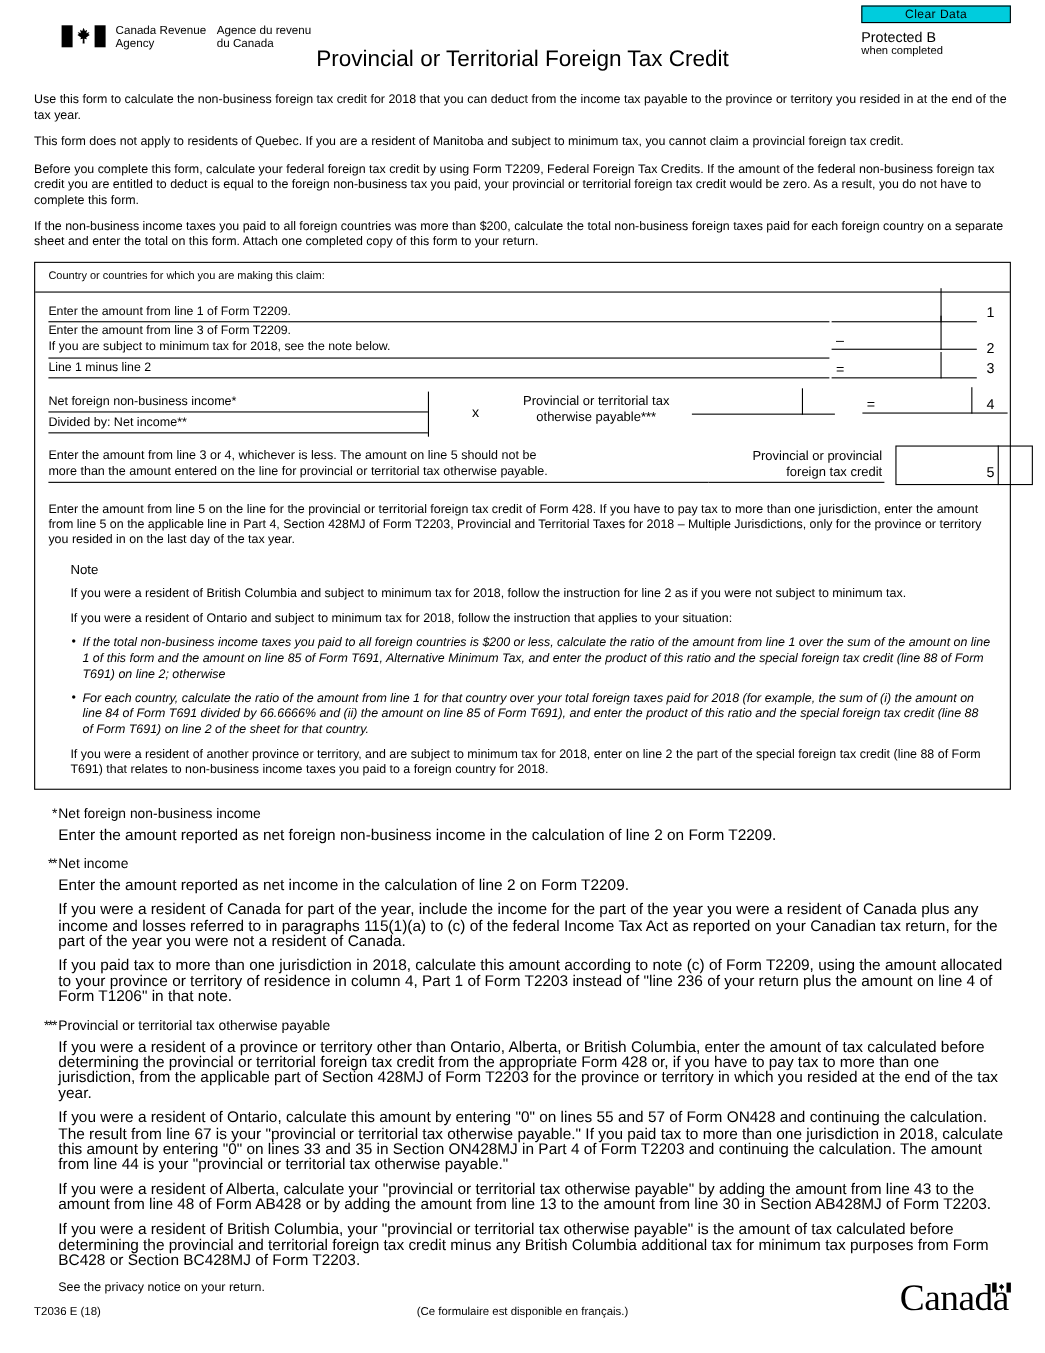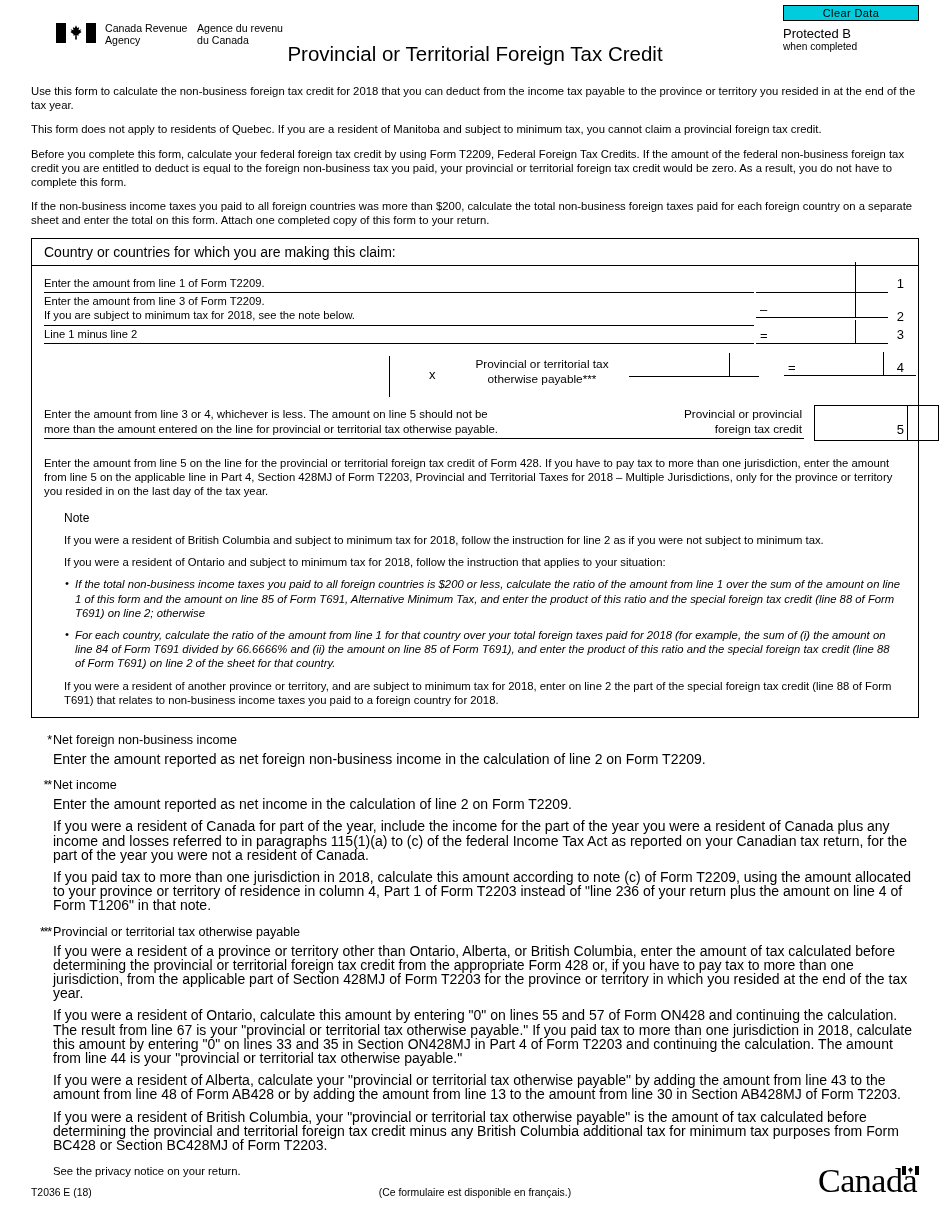--- a/index.html
+++ b/index.html
@@ -68,21 +68,21 @@
 
   
   .form-box {
     border: 1.4px solid #000;
     margin-top: 6px;
     position: relative;
   }
   .country-row {
     border-bottom: 1.4px solid #000;
     padding: 5px 8px 5px 12px;
-    font-size: 14px;
+    font-size: 10px;
     line-height: 16px;
   }
   .calc-area { padding: 8px 10px 2px 12px; position: relative; }
 
   .calc-row { position: relative; display: flex; align-items: center; }
 
   
   .amt {
     position: relative; height: 17px; border-bottom: 1.1px solid #000;
     flex: 0 0 auto;
@@ -286,20 +286,28 @@
       <div class="calc-row r3">
         <div class="underline-text">Line 1 minus line 2</div>
         <div class="amt">
           <span class="op">=</span>
           <span class="sep"></span>
         </div>
         <span class="lineno" style="right:4px; bottom:2px;">3</span>
       </div>
 
       <div class="r4">
+        <div class="ratio-block">
+          <div class="ratio-num">
+            <span>Net foreign non-business income</span><span class="blue">*</span>
+          </div>
+          <div class="ratio-den">
+            <span>Divided by: Net income</span><span class="blue">**</span>
+          </div>
+        </div>
         <span class="ratio-vline"></span>
         <span class="times">x</span>
         <div class="ptt-label">
           <span>Provincial or territorial tax</span><br>
           <span>otherwise payable</span><span class="blue">***</span>
         </div>
         <div class="ptt-amt">
             <span class="sep"></span>
           </div>
         <div class="amt">

